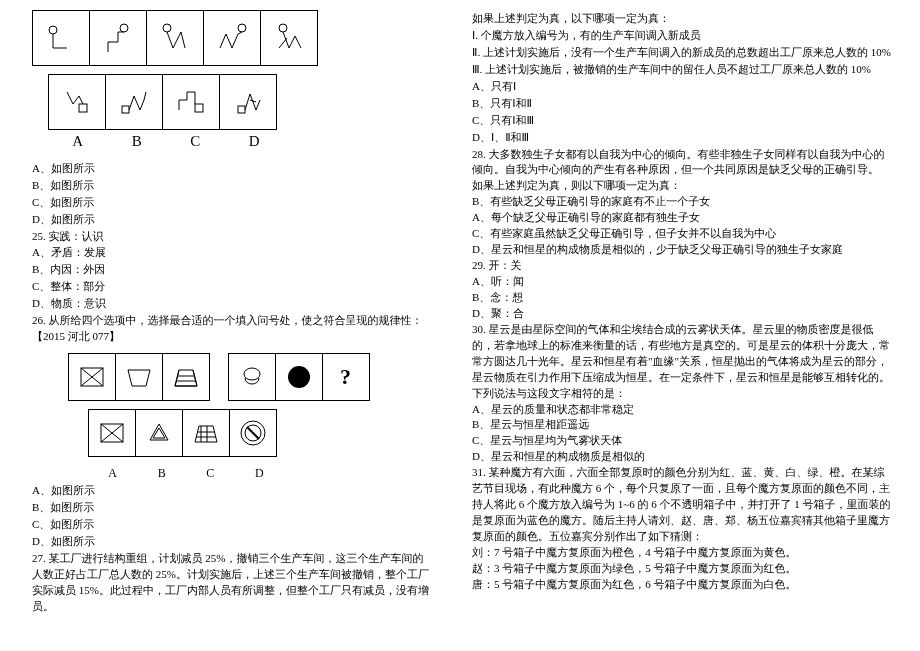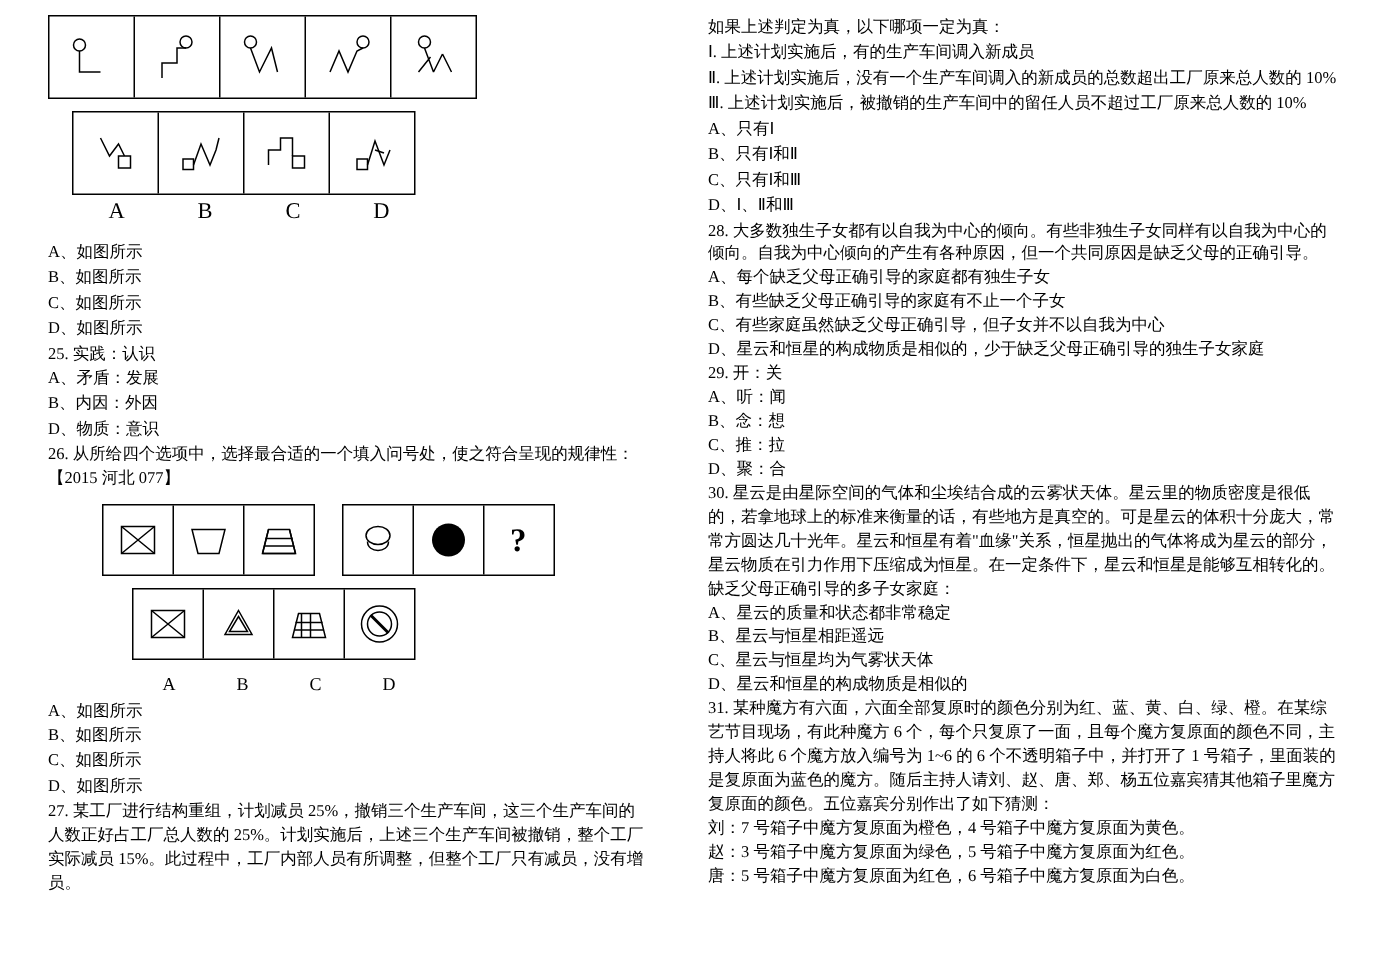--- a/index.html
+++ b/index.html
@@ -98,20 +98,21 @@
 <div>B、如图所示</div>
 <div>C、如图所示</div>
 <div>D、如图所示</div>
 </div>
 
 <div class="q">
 <div>25. 实践：认识</div>
 <div class="opts">
 <div>A、矛盾：发展</div>
 <div>B、内因：外因</div>
+<div>C、整体：部分</div>
 <div>D、物质：意识</div>
 </div>
 </div>
 
 <div class="q">
 <div>26. 从所给四个选项中，选择最合适的一个填入问号处，使之符合呈现的规律性：【2015 河北 077】</div>
 <div style="height:8px"></div>
 <div class="figrow" style="margin-left:36px">
 <div class="figbox2">
 <div class="cell2">
@@ -195,48 +196,48 @@
 </div>
 
 <div class="q">
 <div>27. 某工厂进行结构重组，计划减员 25%，撤销三个生产车间，这三个生产车间的人数正好占工厂总人数的 25%。计划实施后，上述三个生产车间被撤销，整个工厂实际减员 15%。此过程中，工厂内部人员有所调整，但整个工厂只有减员，没有增员。</div>
 </div>
 </div>
 
 <div class="col right">
 <div class="stem">
 <div>如果上述判定为真，以下哪项一定为真：</div>
-<div>Ⅰ. 上述计划实施后，有的生产车间调入新成员</div>
+<div>Ⅰ. 个魔方放入编号为，有的生产车间调入新成员</div>
 <div>Ⅱ. 上述计划实施后，没有一个生产车间调入的新成员的总数超出工厂原来总人数的 10%</div>
 <div>Ⅲ. 上述计划实施后，被撤销的生产车间中的留任人员不超过工厂原来总人数的 10%</div>
 <div>A、只有Ⅰ</div>
 <div>B、只有Ⅰ和Ⅱ</div>
 <div>C、只有Ⅰ和Ⅲ</div>
 <div>D、Ⅰ、Ⅱ和Ⅲ</div>
 </div>
 
 <div class="q">
 <div>28. 大多数独生子女都有以自我为中心的倾向。有些非独生子女同样有以自我为中心的倾向。自我为中心倾向的产生有各种原因，但一个共同原因是缺乏父母的正确引导。</div>
+<div>如果上述判定为真，则以下哪项一定为真：</div>
+<div>B、有些缺乏父母正确引导的家庭有不止一个子女</div>
 <div>A、每个缺乏父母正确引导的家庭都有独生子女</div>
-<div>B、有些缺乏父母正确引导的家庭有不止一个子女</div>
 <div>C、有些家庭虽然缺乏父母正确引导，但子女并不以自我为中心</div>
 <div>D、星云和恒星的构成物质是相似的，少于缺乏父母正确引导的独生子女家庭</div>
 </div>
 
 <div class="q">
 <div>29. 开：关</div>
 <div>A、听：闻</div>
 <div>B、念：想</div>
-<div>C、推：拉</div>
 <div>D、聚：合</div>
 </div>
 
 <div class="q">
 <div>30. 星云是由星际空间的气体和尘埃结合成的云雾状天体。星云里的物质密度是很低的，若拿地球上的标准来衡量的话，有些地方是真空的。可是星云的体积十分庞大，常常方圆达几十光年。星云和恒星有着"血缘"关系，恒星抛出的气体将成为星云的部分，星云物质在引力作用下压缩成为恒星。在一定条件下，星云和恒星是能够互相转化的。</div>
-<div>缺乏父母正确引导的多子女家庭：</div>
+<div>下列说法与这段文字相符的是：</div>
 <div>A、星云的质量和状态都非常稳定</div>
 <div>B、星云与恒星相距遥远</div>
 <div>C、星云与恒星均为气雾状天体</div>
 <div>D、星云和恒星的构成物质是相似的</div>
 </div>
 
 <div class="q">
 <div>31. 某种魔方有六面，六面全部复原时的颜色分别为红、蓝、黄、白、绿、橙。在某综艺节目现场，有此种魔方 6 个，每个只复原了一面，且每个魔方复原面的颜色不同，主持人将此 6 个魔方放入编号为 1~6 的 6 个不透明箱子中，并打开了 1 号箱子，里面装的是复原面为蓝色的魔方。随后主持人请刘、赵、唐、郑、杨五位嘉宾猜其他箱子里魔方复原面的颜色。五位嘉宾分别作出了如下猜测：</div>
 <div>刘：7 号箱子中魔方复原面为橙色，4 号箱子中魔方复原面为黄色。</div>
 <div>赵：3 号箱子中魔方复原面为绿色，5 号箱子中魔方复原面为红色。</div>

